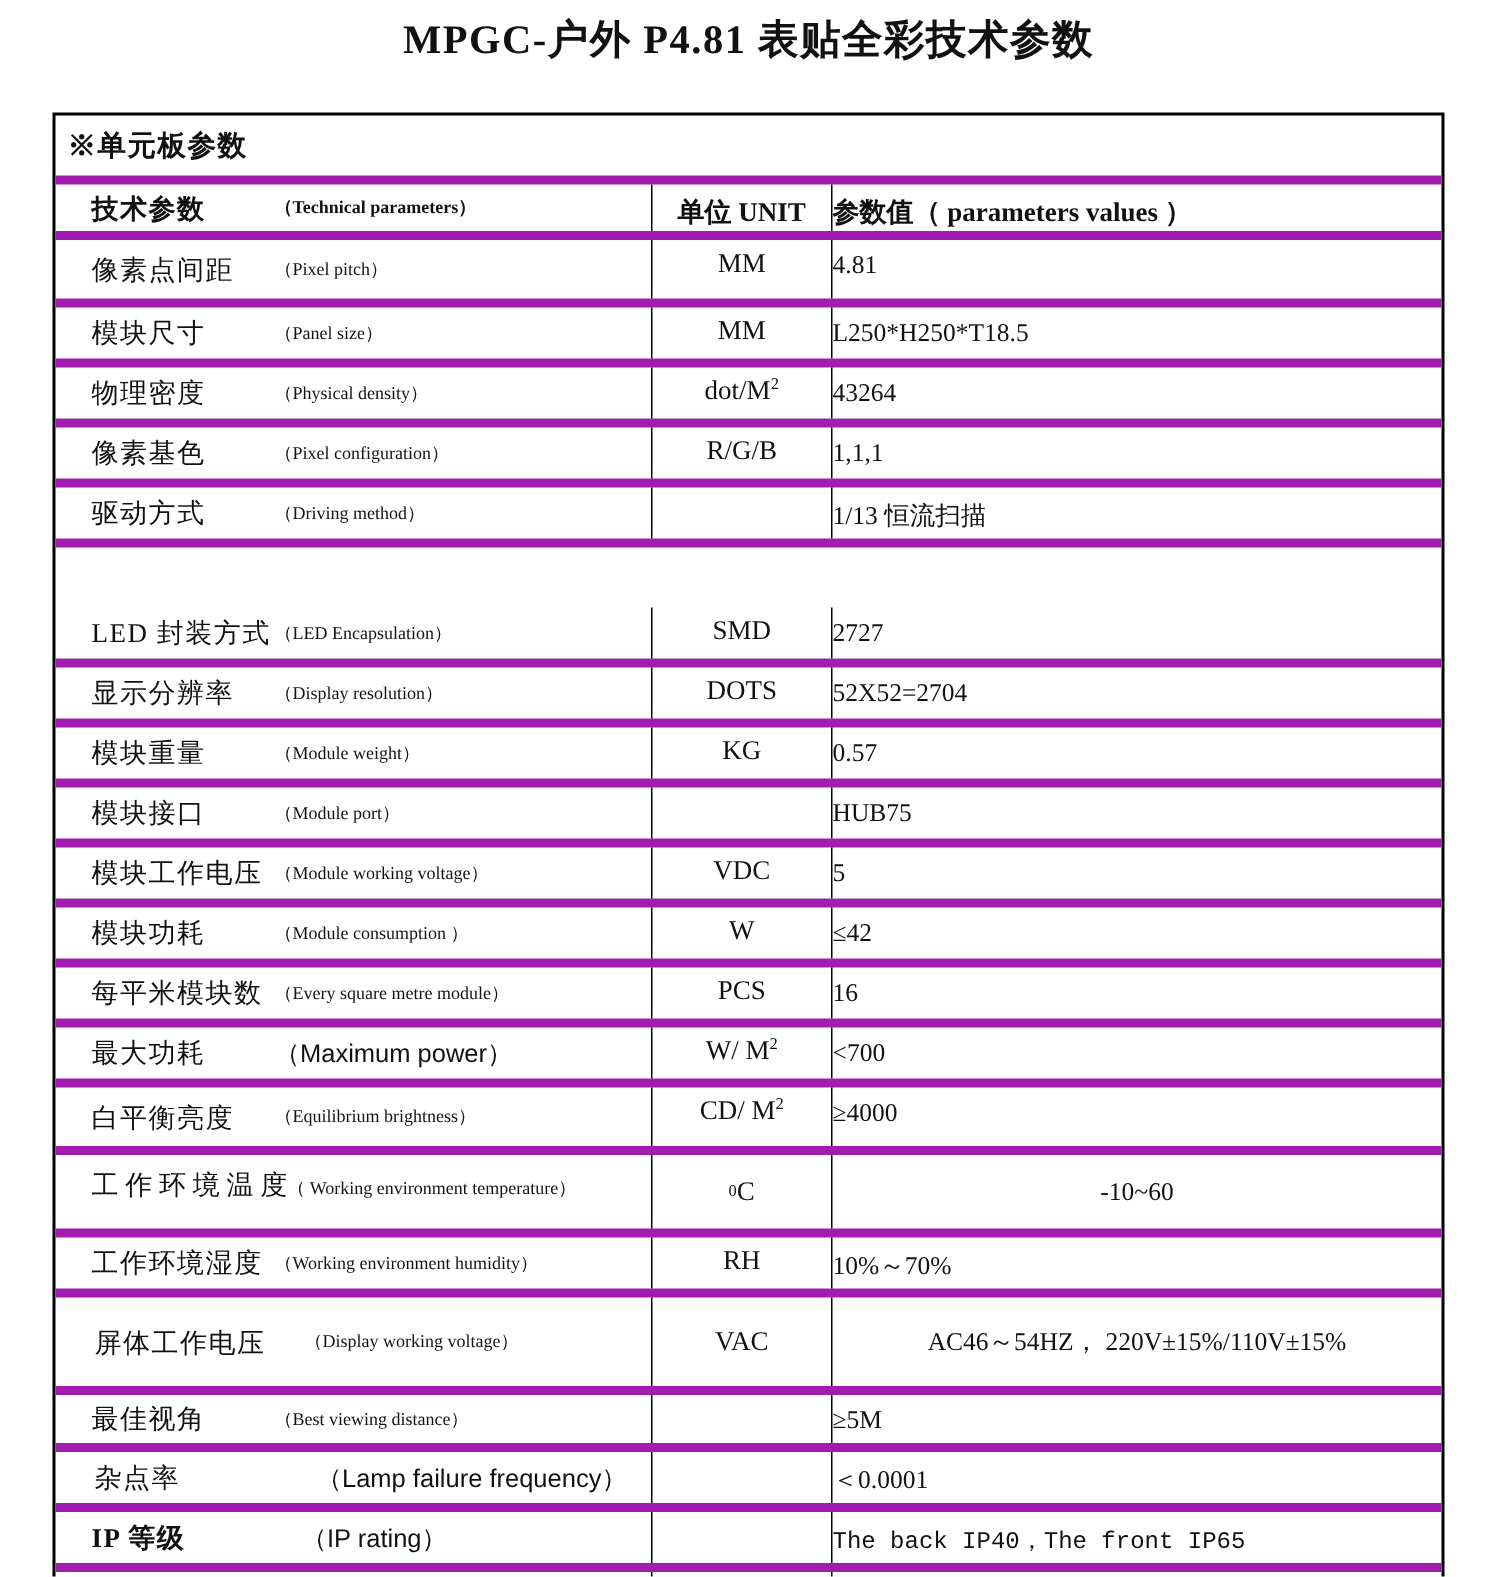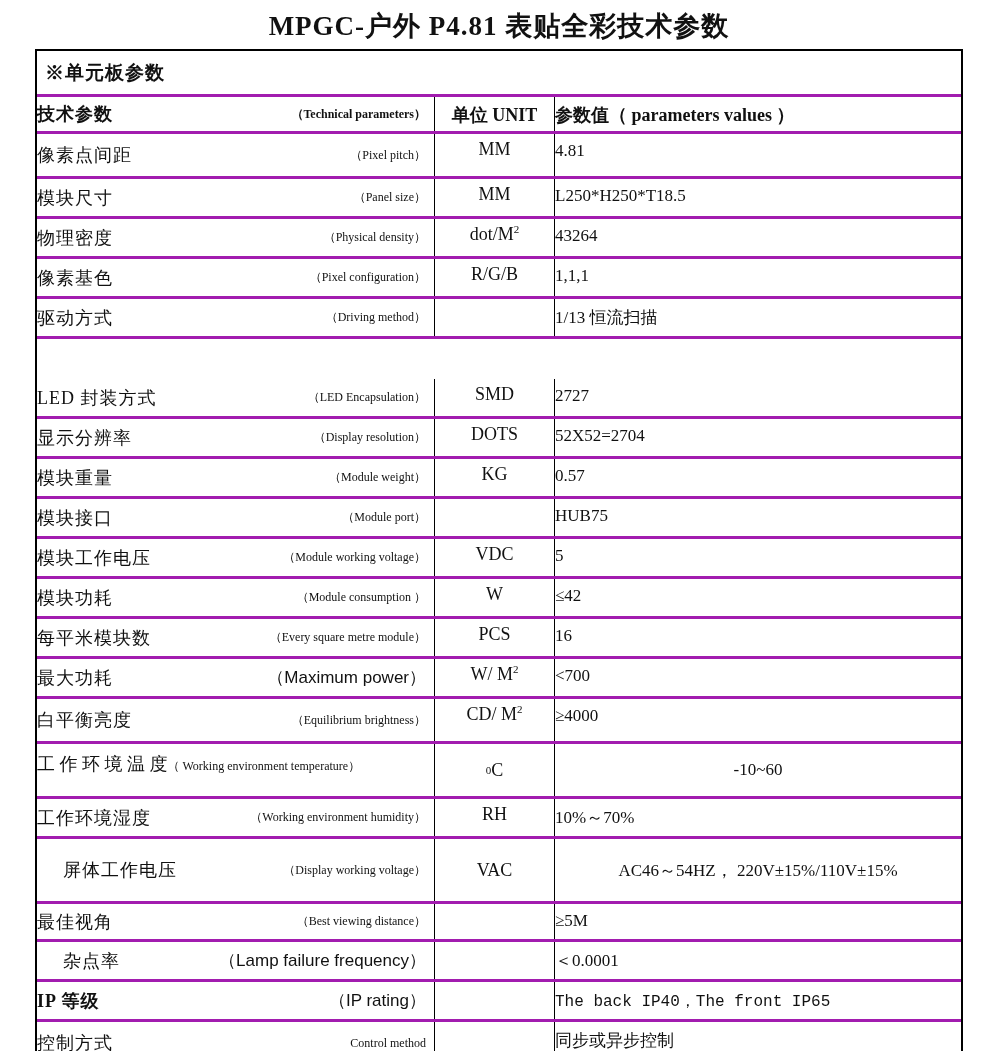--- a/index.html
+++ b/index.html
@@ -3,36 +3,36 @@
 <meta charset="utf-8">
 <style>
   * { margin:0; padding:0; box-sizing:border-box; }
   html,body { background:#ffffff; }
   body {
     width:998px; height:1051px;
     font-family:"Liberation Serif","DejaVu Serif",serif;
     color:#111;
   }
   .page-title {
-    margin-top:8px; margin-bottom:5px;
+    margin-top:8px; margin-bottom:31px;
     text-align:center;
     font-size:27px; font-weight:bold;
     letter-spacing:1px;
     font-family:"Liberation Serif","DejaVu Serif",serif;
   }
   .spec-table {
     width:928px; margin:0 auto;
     border:2px solid #000;
     background:#fff;
   }
-  .row { display:flex; border-bottom:3px solid #a21caf; }
+  .row { display:flex; border-bottom:6px solid #a21caf; }
   .row:last-child { border-bottom:none; }
   .cell { border-right:1px solid #000; overflow:hidden; }
   .cell:last-child { border-right:none; }
-  .c-label { width:398px; display:flex; align-items:center; padding:2px 8px 2px 0;justify-content:space-between; }
+  .c-label { width:398px; display:flex; align-items:center; padding:2px 8px 2px 24px; }
   .c-unit  { width:120px; text-align:center; padding-top:5px; font-size:18px; }
   .c-value { flex:1; text-align:left; padding-top:7px; font-size:17px; }
   .c-unit sup, .sup { font-size:11px; vertical-align:super; line-height:1; }
   .zh {
     display:inline-block; min-width:122px;
     font-size:18px; letter-spacing:1px;
     white-space:nowrap;
   }
   .en { font-size:12px; }
   .sans { font-family:"Liberation Sans","DejaVu Sans",sans-serif; font-size:17px; }

